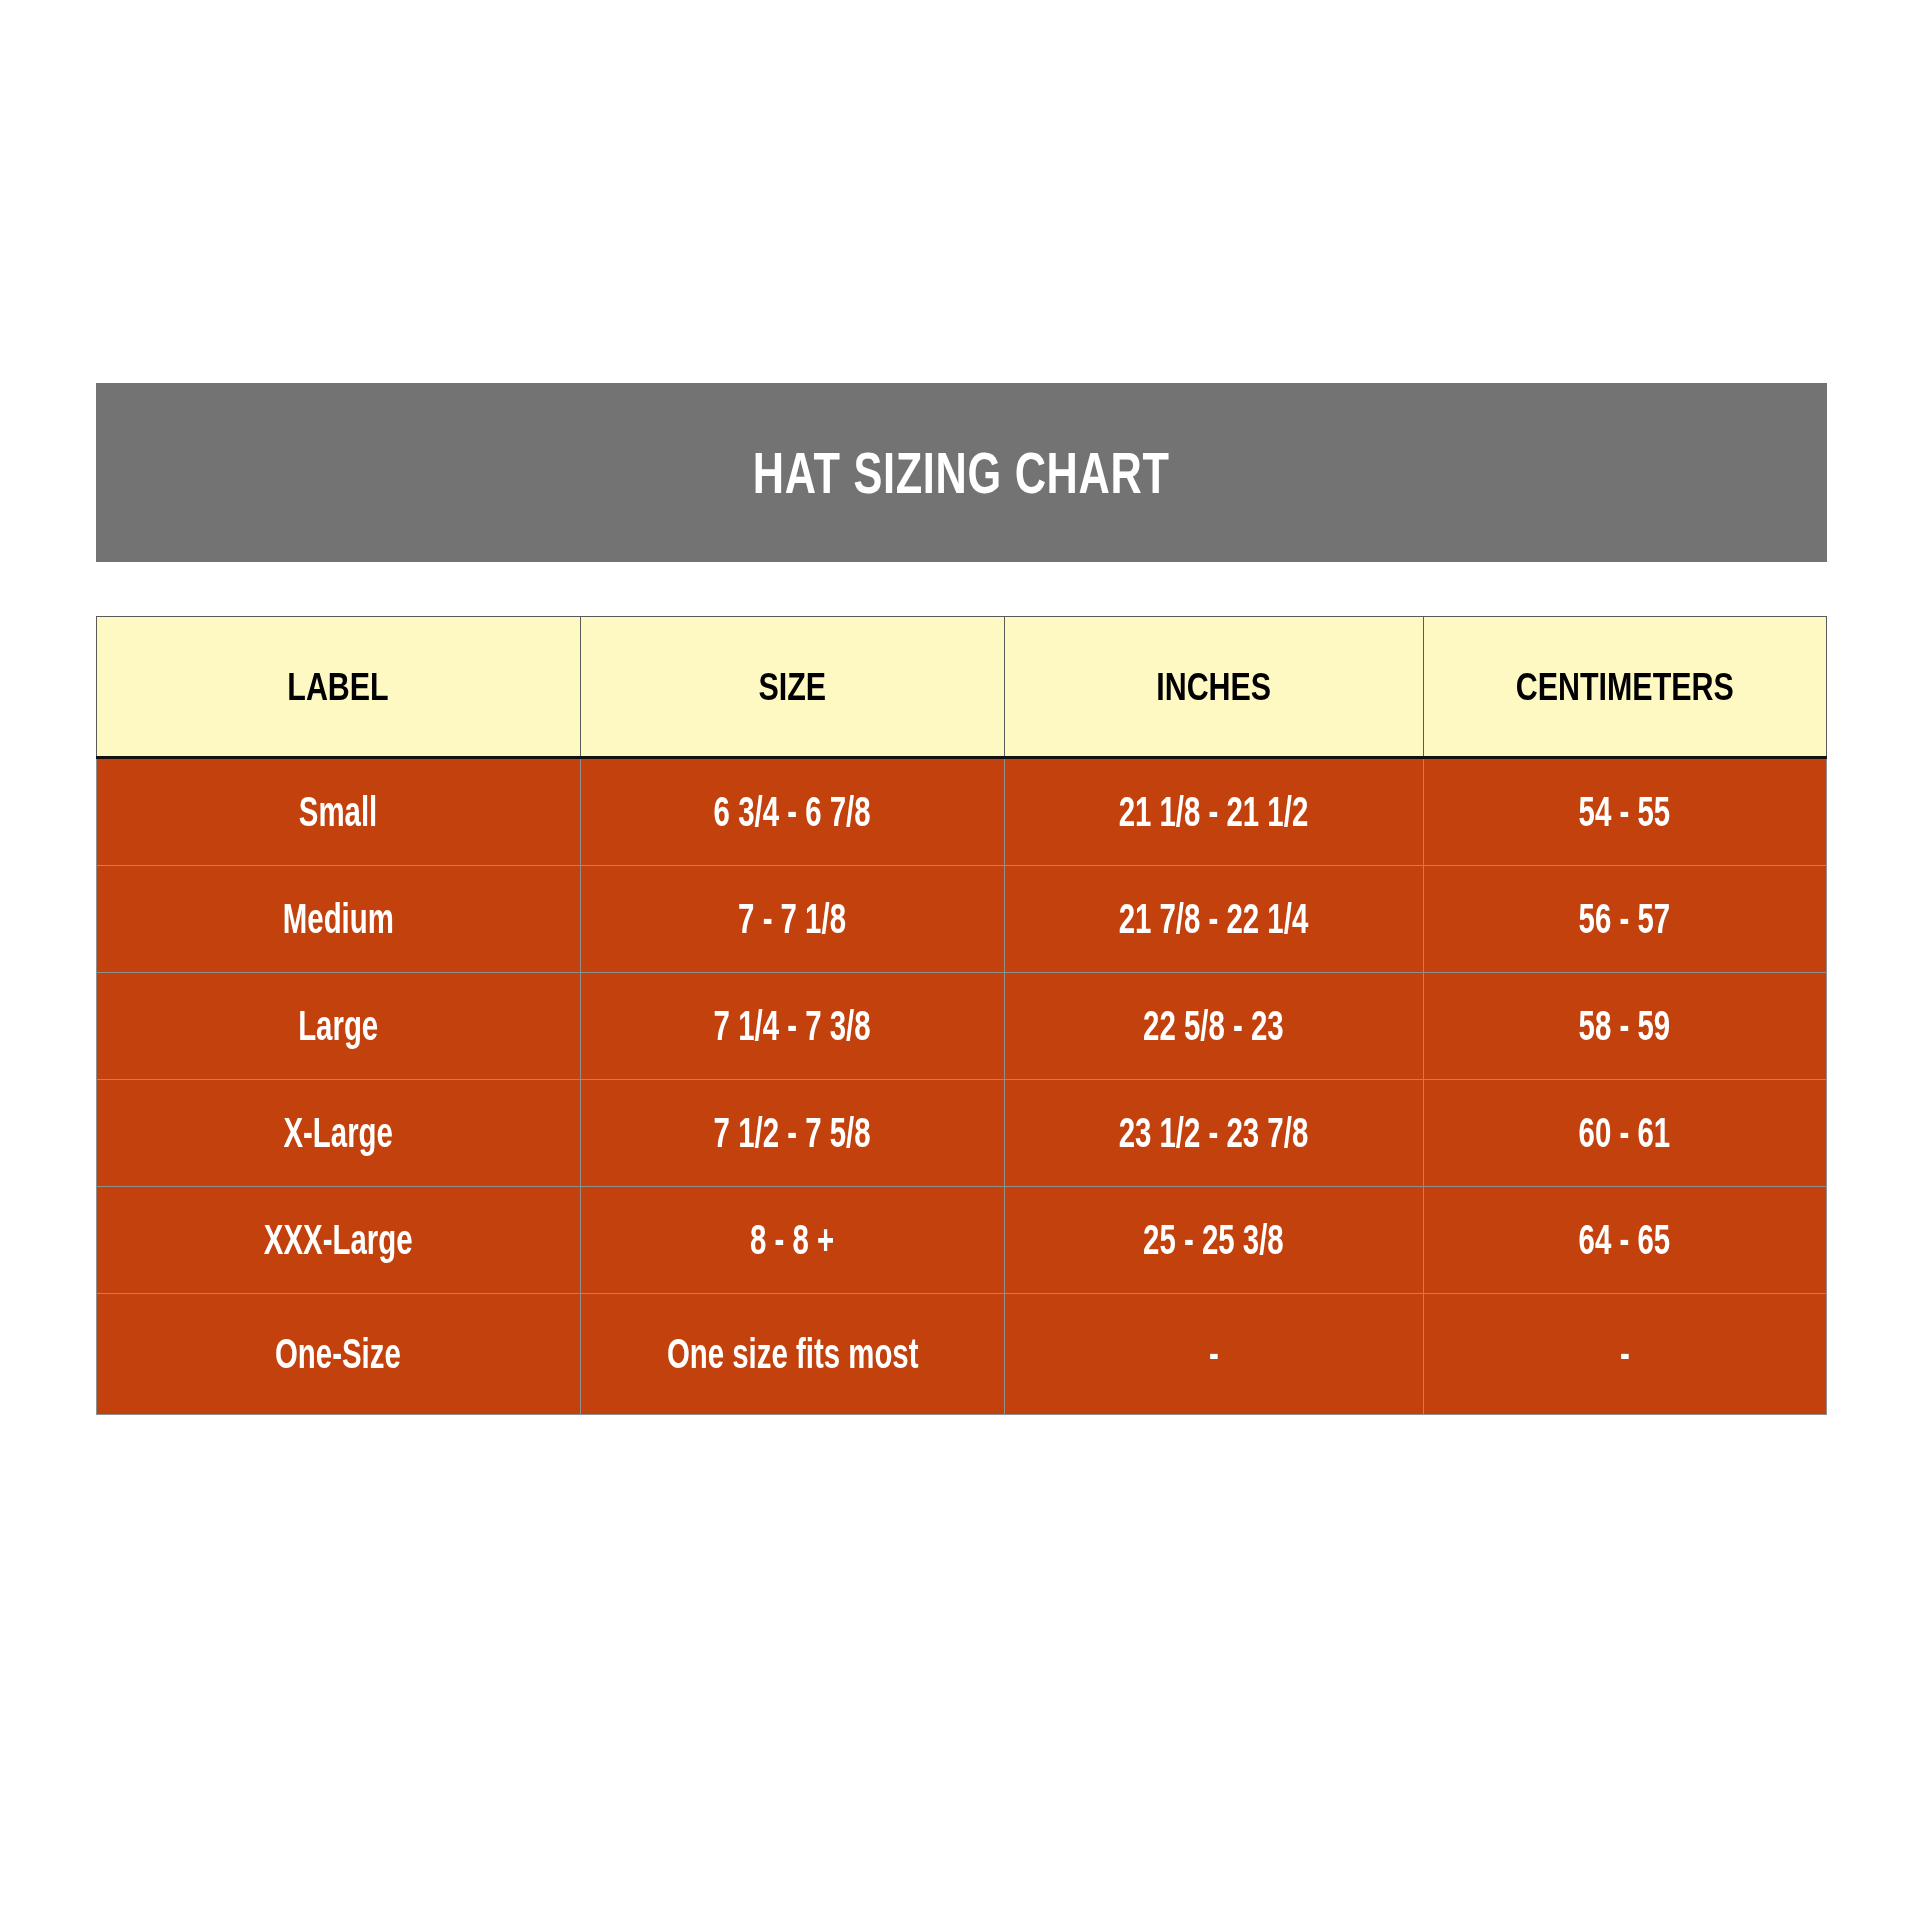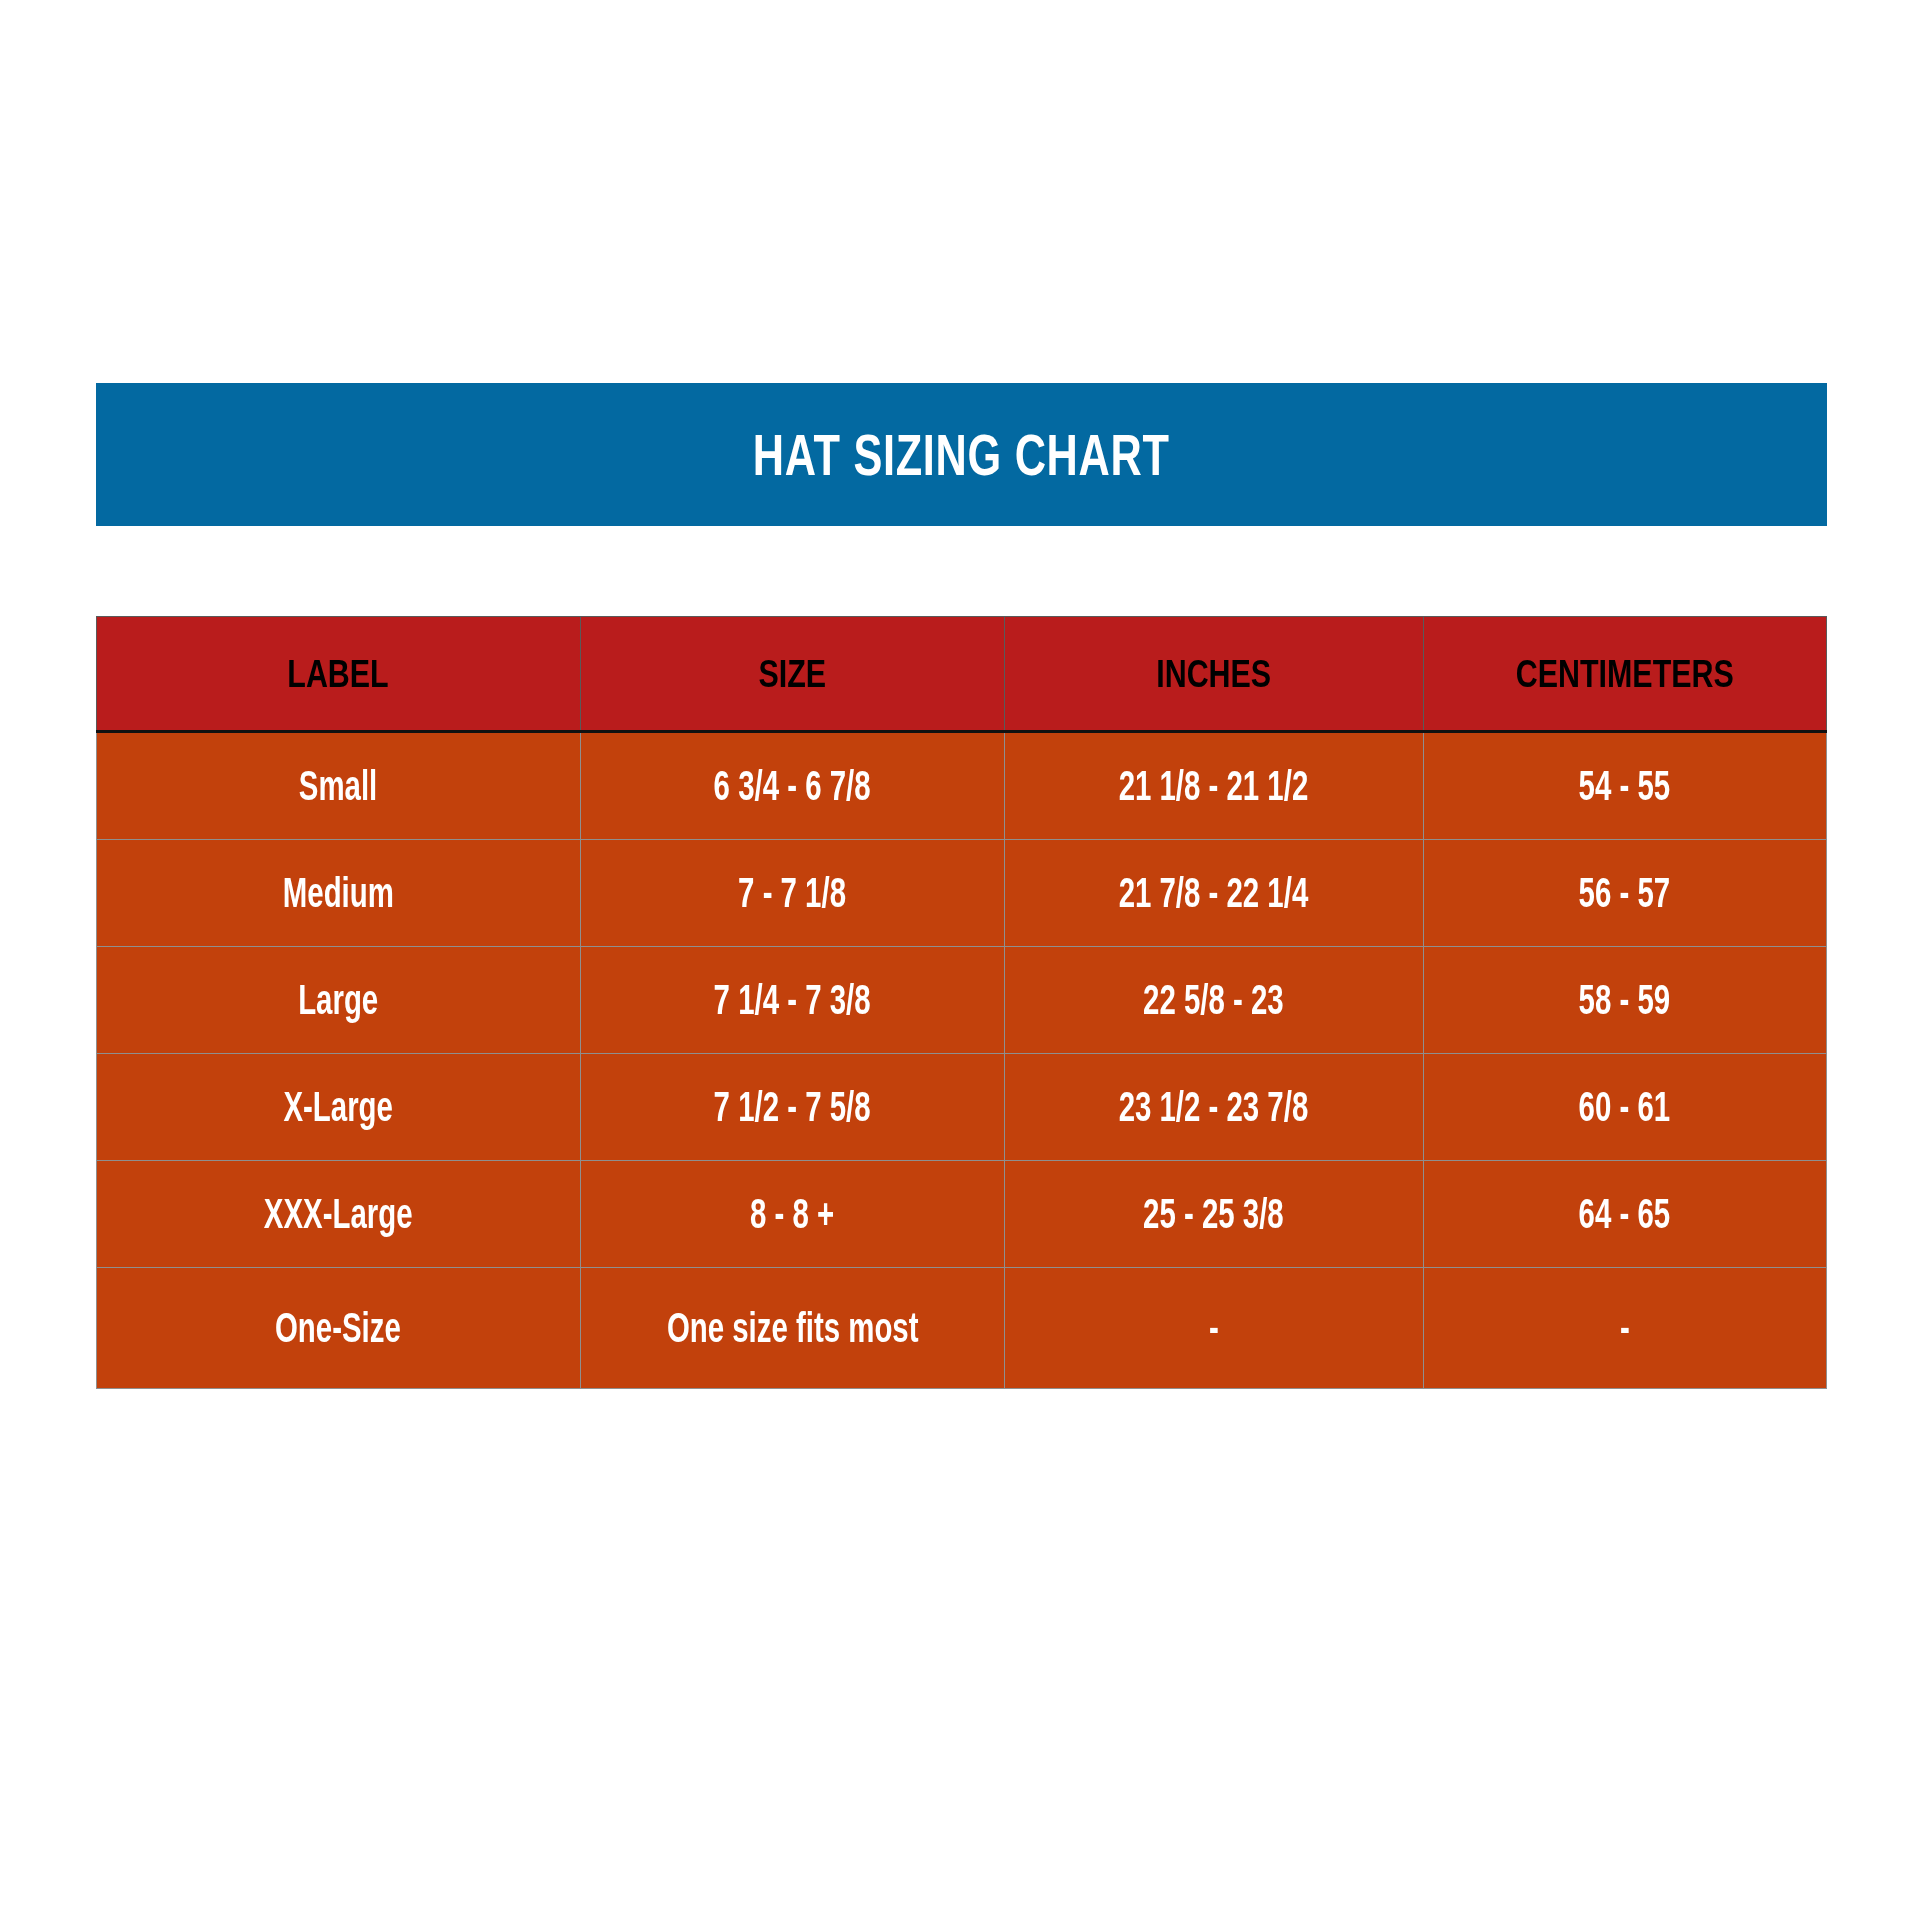--- a/index.html
+++ b/index.html
@@ -22,22 +22,22 @@
     transform: scaleX(0.75);
     transform-origin: center center;
   }
 
   
   .banner {
     position: absolute;
     left: 96px;
     top: 383px;
     width: 1731px;
-    height: 143px;
-    background: #0369a1;
+    height: 179px;
+    background: #737373;
     display: flex;
     align-items: center;
     justify-content: center;
   }
   .banner .title {
     color: #ffffff;
     font-size: 57px;
     font-weight: 700;
     letter-spacing: 0.9px;
     transform: scaleX(0.76);
@@ -70,27 +70,27 @@
     border-collapse: collapse;
     table-layout: fixed;
     border: 1.8px solid #6a6a6a;
   }
   table.sizing col.c1 { width: 27.95%; }
   table.sizing col.c2 { width: 24.53%; }
   table.sizing col.c3 { width: 24.21%; }
   table.sizing col.c4 { width: 23.31%; }
 
   table.sizing th {
-    background: #b91c1c;
+    background: #fef9c3;
     border: 1.8px solid #5a5a5a;
     border-bottom: 3.7px solid #111111;
     height: 113px;
     text-align: center;
     vertical-align: middle;
-    padding: 0;
+    padding: 13px;
   }
   table.sizing th .cond {
     color: #000000;
     font-size: 39px;
     font-weight: 700;
     transform: scaleX(0.78);
   }
 
   table.sizing td {
     background: #c2410c;

